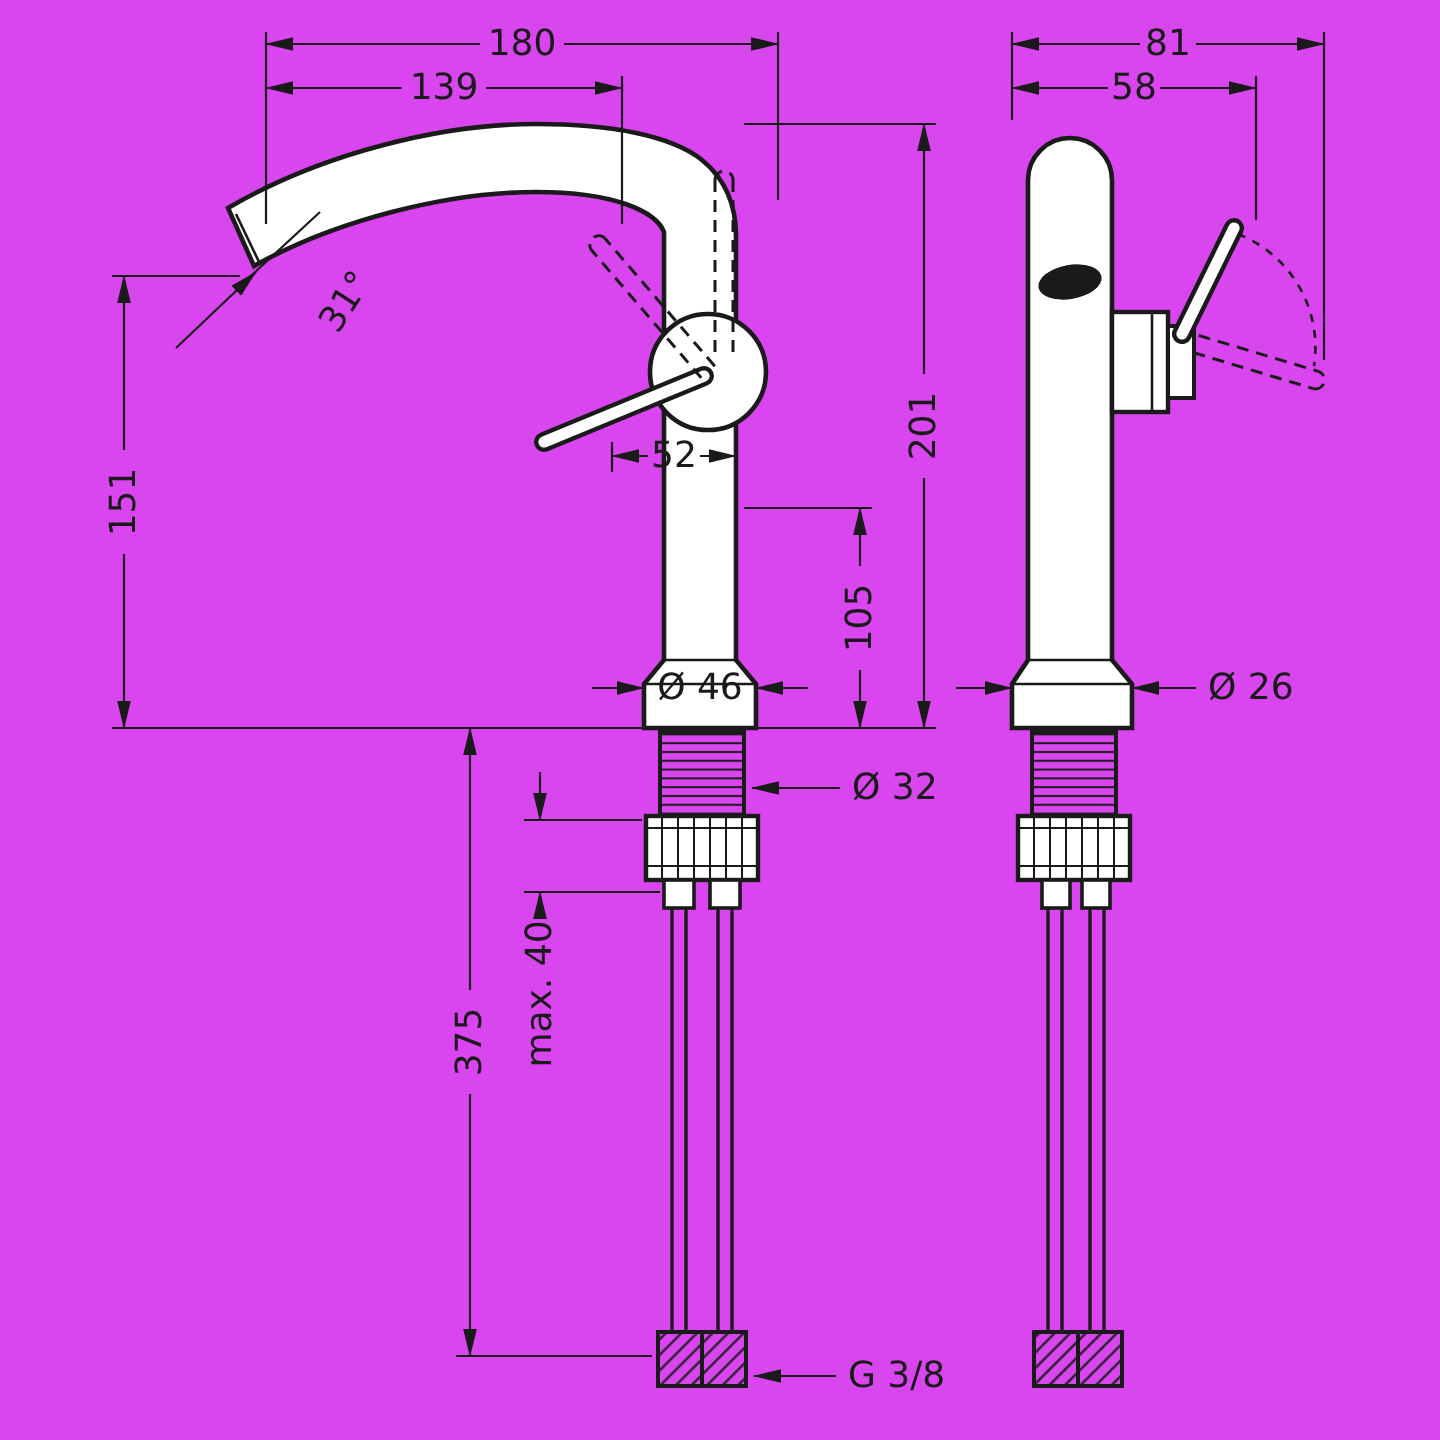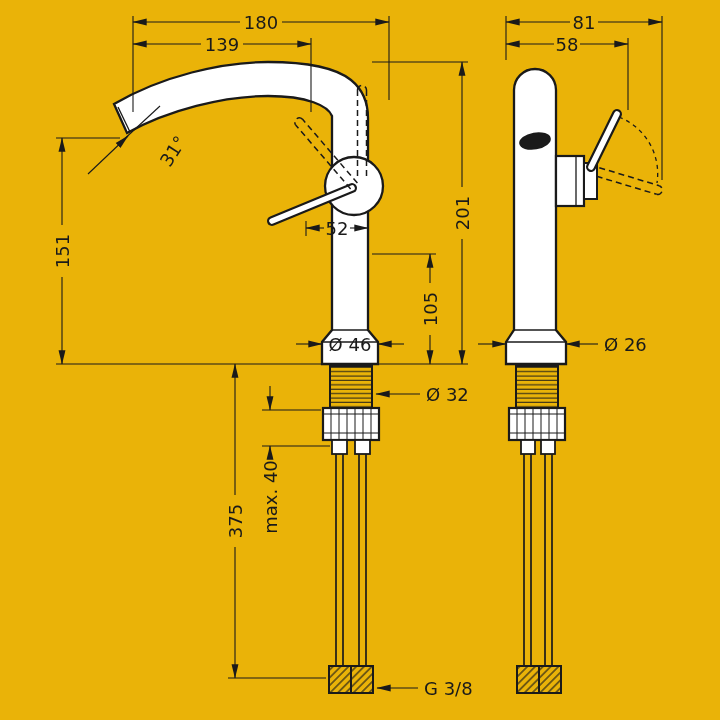--- a/index.html
+++ b/index.html
@@ -1,16 +1,16 @@
 <!DOCTYPE html>
 <html><head>
 <meta charset="utf-8">
 <style>
   html,body{margin:0;padding:0;background:#ffffff;}
-  .stage{width:720px;height:720px;background:#eab308;position:relative;font-family:"DejaVu Sans",sans-serif;}
+  .stage{width:720px;height:720px;background:#d946ef;position:relative;font-family:"DejaVu Sans",sans-serif;}
   svg{display:block;}
   text{font-family:"DejaVu Sans",sans-serif;font-size:18px;fill:#1a1a1a;}
   .dim-line{stroke:#1a1a1a;stroke-width:1.1;fill:none;}
   .ext-line{stroke:#1a1a1a;stroke-width:1.1;fill:none;}
   .outline{stroke:#1a1a1a;stroke-width:2.3;fill:#ffffff;}
   .thin{stroke:#1a1a1a;stroke-width:1.3;fill:none;}
   .detail{stroke:#1a1a1a;stroke-width:1;fill:none;}
   .rod-black{stroke:#1a1a1a;stroke-width:10;stroke-linecap:round;fill:none;}
   .rod-white{stroke:#ffffff;stroke-width:5.6;stroke-linecap:round;fill:none;}
   .dashed{stroke:#1a1a1a;stroke-width:1.5;fill:none;stroke-dasharray:6,4;}

